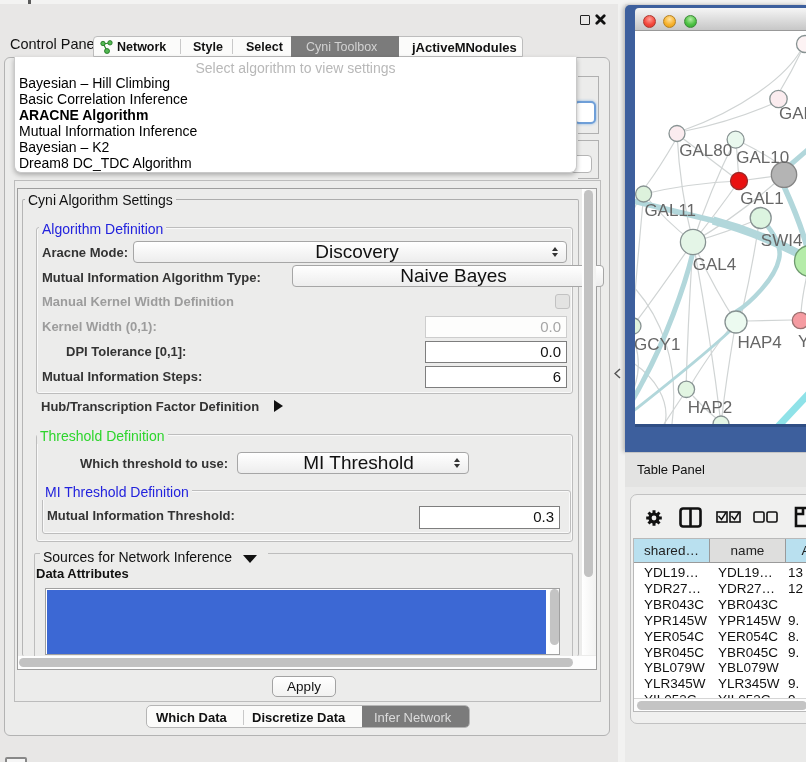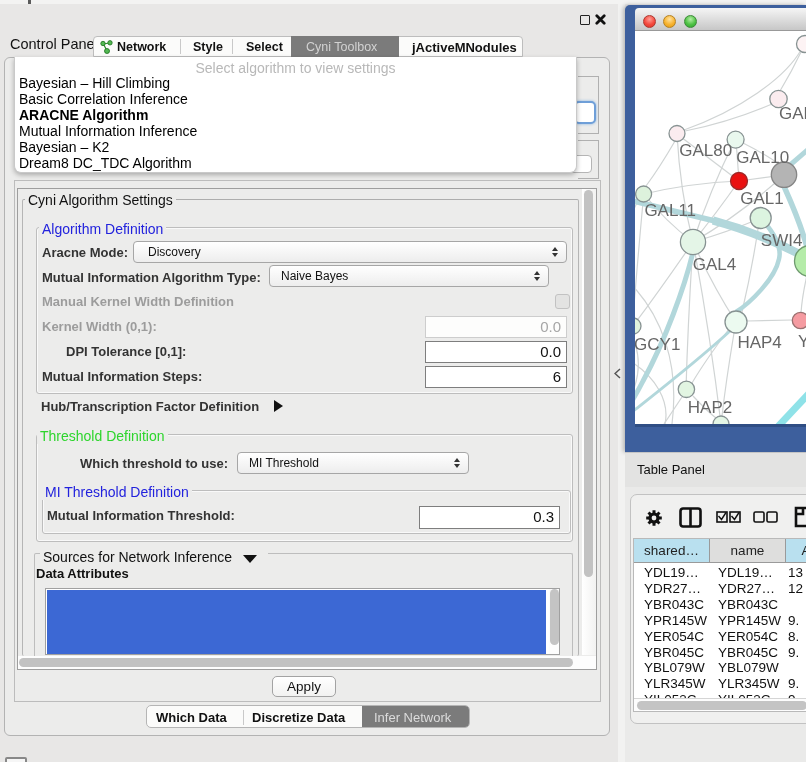--- a/index.html
+++ b/index.html
@@ -2,21 +2,21 @@
 <html><head>
 <meta charset="utf-8">
 <style>
   html,body{margin:0;padding:0;}
   body{width:806px;height:762px;overflow:hidden;font-family:"Liberation Sans",sans-serif;}
   #root{position:relative;width:806px;height:762px;background:#ebeaea;overflow:hidden;}
   .abs{position:absolute;}
   .lbl{font-size:13px;font-weight:bold;color:#333;}
   .combo{position:absolute;height:22px;border:1px solid #a6a6a6;border-radius:4px;
          background:linear-gradient(#ffffff,#ededed);box-sizing:border-box;
-         font-size:12px;color:#111;line-height:20px;padding-left:11px;}
+         font-size:19px;color:#111;line-height:20px;padding-left:11px;text-align:center;}
   .spin{position:absolute;right:6px;top:3px;width:8px;height:14px;}
   .spin:before{content:"";position:absolute;left:0;top:2px;border-left:3.5px solid transparent;
       border-right:3.5px solid transparent;border-bottom:4.5px solid #333;}
   .spin:after{content:"";position:absolute;left:0;bottom:2px;border-left:3.5px solid transparent;
       border-right:3.5px solid transparent;border-top:4.5px solid #333;}
   .tfield{position:absolute;height:22px;background:#fff;border:1px solid #7e7e7e;
           box-sizing:border-box;font-size:15px;color:#111;line-height:20px;
           text-align:right;padding-right:5px;}
   .groupbox{position:absolute;border:1px solid #bdbdbd;border-radius:3px;
             box-shadow:inset 0 0 0 1px rgba(255,255,255,.7);}
@@ -64,21 +64,21 @@
   <div class="abs" style="left:22px;top:199px;width:555px;height:456px;border:1px solid #b5b5b5;border-top:1px solid #adadad;border-radius:2px;border-bottom:none;"></div>
   <div class="grouplabel" style="left:25px;top:192px;color:#111;">Cyni Algorithm Settings</div>
 
   <div class="groupbox" style="left:36px;top:227px;width:535px;height:165px;"></div>
   <div class="grouplabel" style="left:39px;top:221px;color:#2222dd;">Algorithm Definition</div>
 
   <div class="abs lbl" style="left:42px;top:245px;">Aracne Mode:</div>
   <div class="combo" style="left:133px;top:241px;width:434px;padding-left:14px;">Discovery<span class="spin"></span></div>
 
   <div class="abs lbl" style="left:42px;top:270px;">Mutual Information Algorithm Type:</div>
-  <div class="combo" style="left:269px;top:265px;width:280px;">Naive Bayes<span class="spin"></span></div>
+  <div class="combo" style="left:292px;top:265px;width:312px;">Naive Bayes<span class="spin"></span></div>
 
   <div class="abs lbl" style="left:42px;top:294px;color:#9c9c9c;">Manual Kernel Width Definition</div>
   <div class="abs" style="left:555px;top:294px;width:13px;height:13px;border:1px solid #c2c2c2;border-radius:3px;background:#e3e3e2;"></div>
 
   <div class="abs lbl" style="left:42px;top:319px;color:#9c9c9c;">Kernel Width (0,1):</div>
   <div class="tfield" style="left:425px;top:316px;width:142px;border:1px solid #cdcdcd;background:#fdfdfc;color:#a6a6a6;">0.0</div>
 
   <div class="abs lbl" style="left:42px;top:344px;padding-left:24px;">DPI Tolerance [0,1]:</div>
   <div class="tfield" style="left:425px;top:341px;width:142px;">0.0</div>
 

